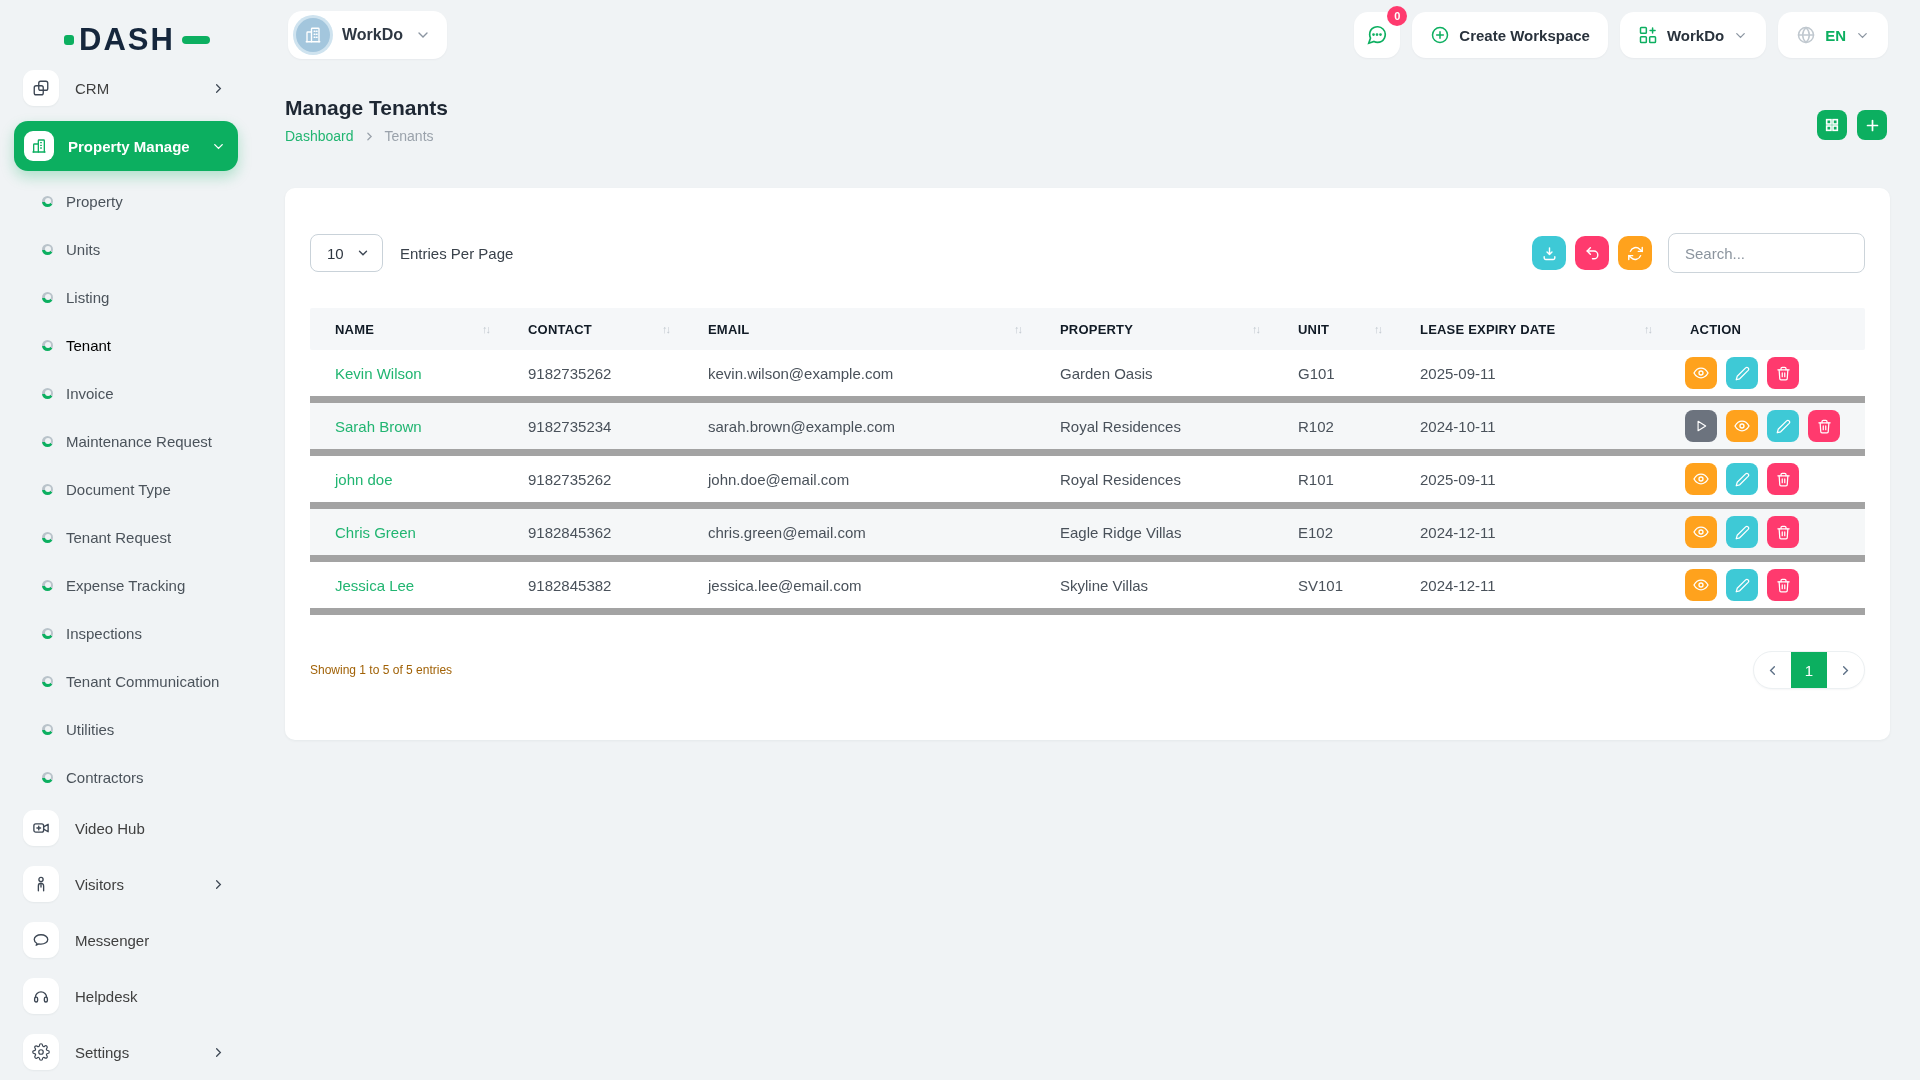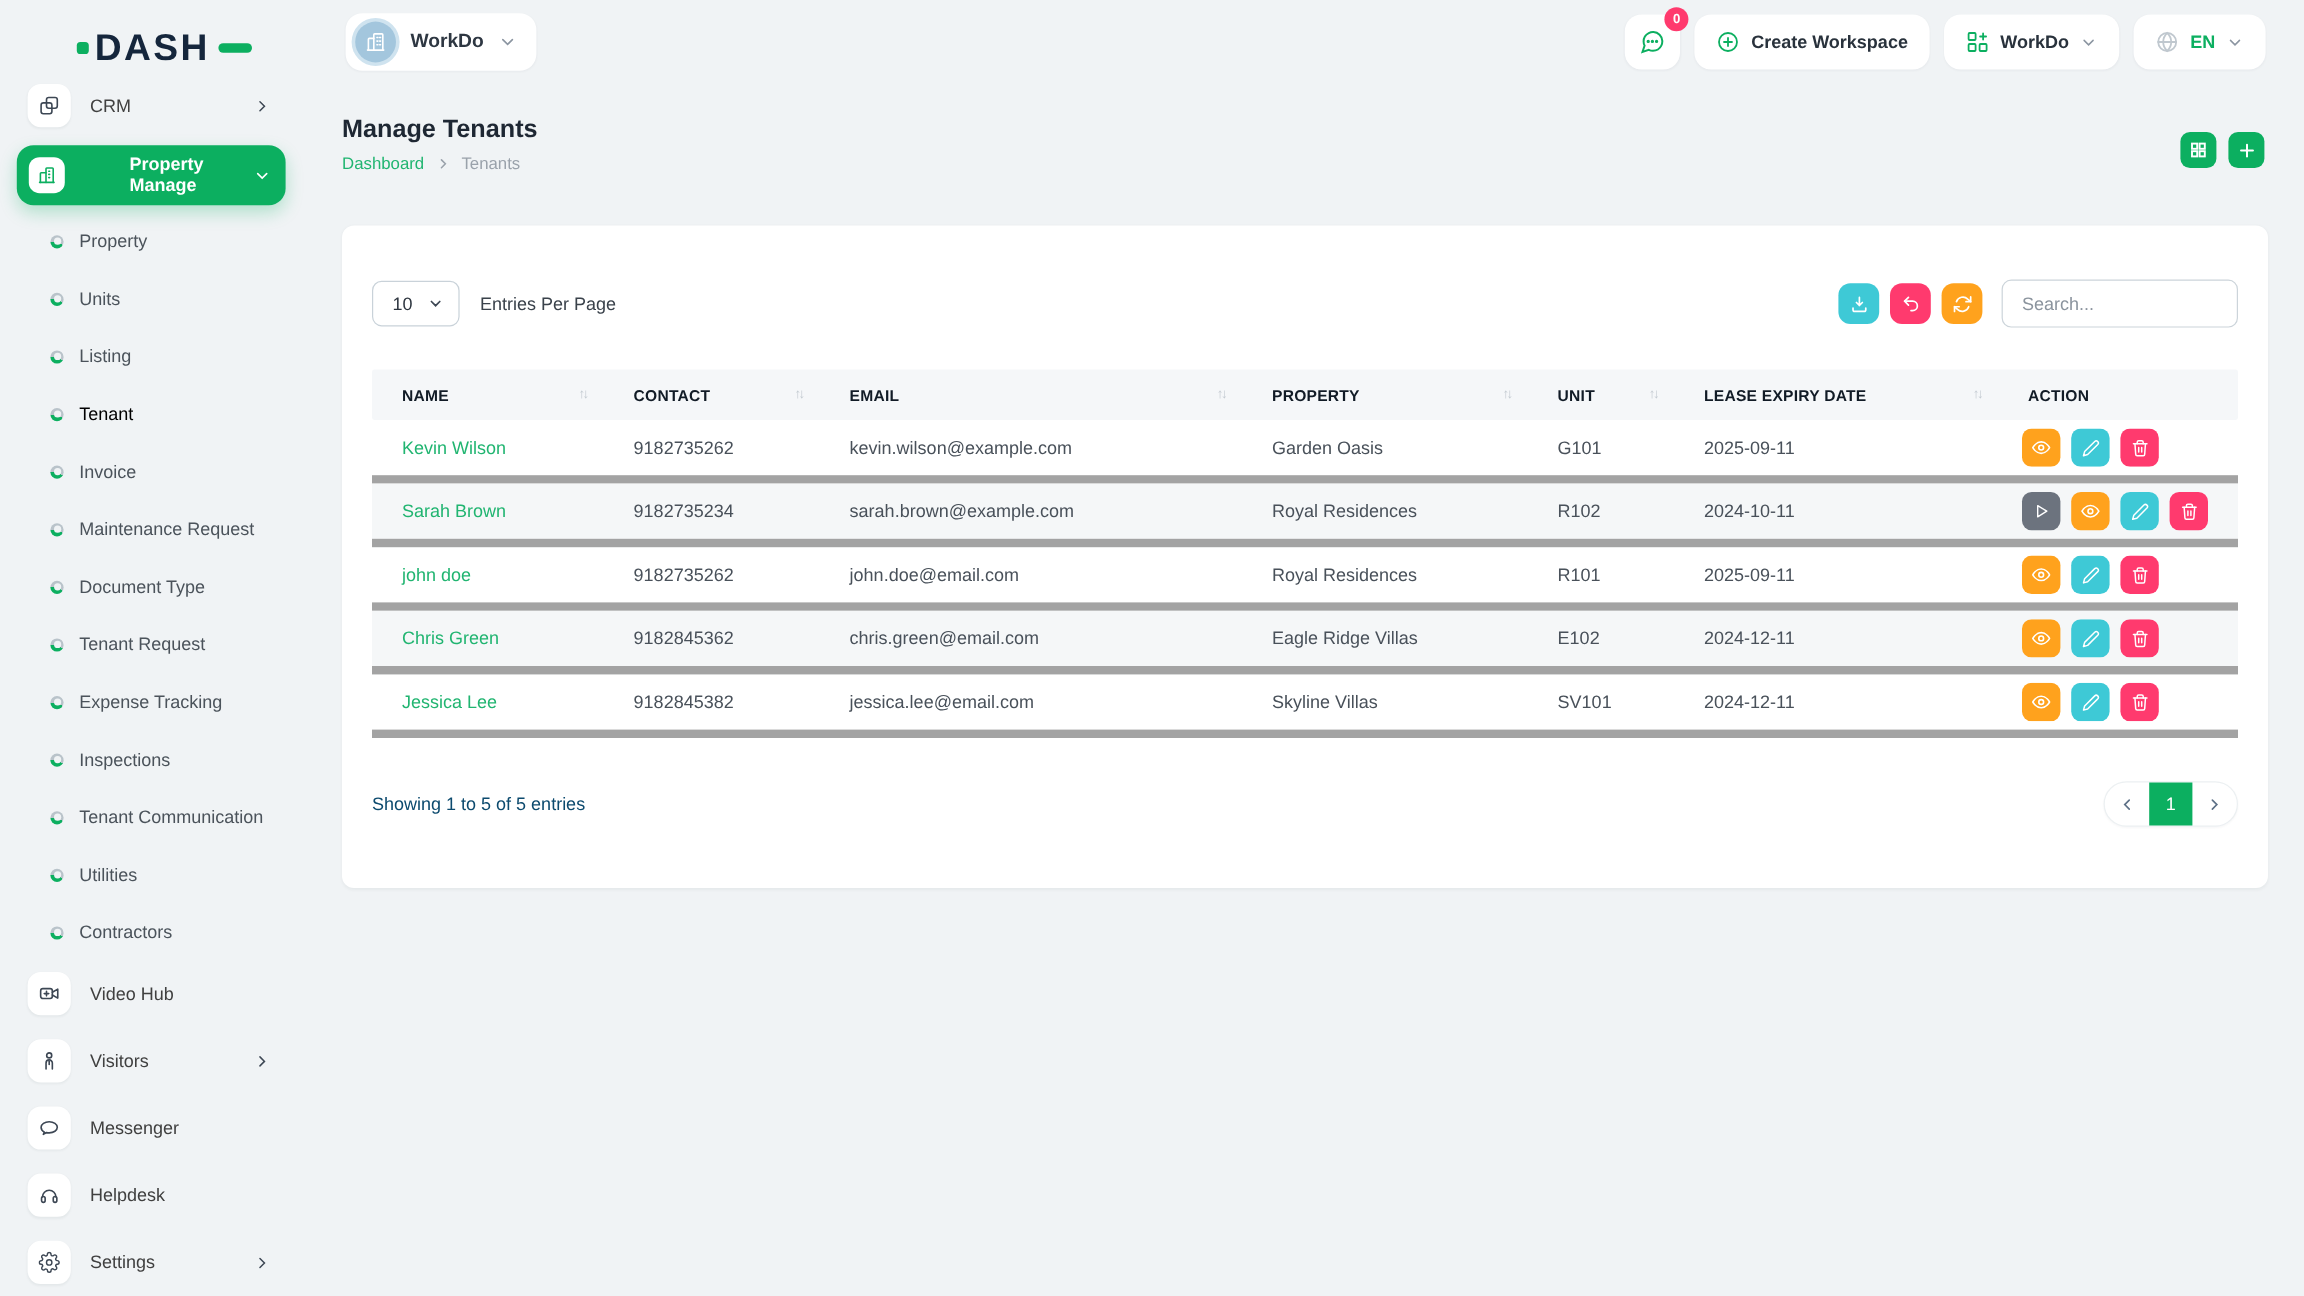--- a/index.html
+++ b/index.html
@@ -40,21 +40,21 @@
   .sidebar { position:absolute; left:0; top:0; width:252px; height:1080px; padding-top:65px; }
   .nav-item { display:flex; align-items:center; height:46px; padding-left:23px; cursor:pointer; }
   .icon-box { width:36px; height:36px; border-radius:11px; background:#fff; color:#3d4754;
     display:flex; align-items:center; justify-content:center; box-shadow:0 1px 2px rgba(20,30,40,.05); flex:none; }
   .nav-label { font-size:15px; font-weight:500; color:#404040; margin-left:16px; flex:1; }
   .nav-chev { margin-right:26px; color:#3d4754; }
   .nav-gap { margin-bottom:10px; }
 
   .active-pill { margin:9px 14px 6px 14px; height:50px; border-radius:14px; background:#0caf60;
     display:flex; align-items:center; padding:0 12px 0 10px; cursor:pointer;
-    box-shadow:0 6px 14px rgba(12,175,96,.28);gap:40px; }
+    box-shadow:0 6px 14px rgba(12,175,96,.28); }
   .active-pill .ibox { width:30px; height:30px; border-radius:9px; background:#fff; color:#0caf60;
     display:flex; align-items:center; justify-content:center; flex:none; }
   .active-pill .lbl { color:#fff; font-size:15px; font-weight:700; margin-left:14px; flex:1; }
   .active-pill .chv { color:#fff; }
 
   .sub-list { margin-top:2px; margin-bottom:4px; }
   .sub-item { display:flex; align-items:center; height:48px; padding-left:42px; cursor:pointer; }
   .donut { width:11px; height:11px; border-radius:50%; flex:none;
     background:conic-gradient(from 120deg,#0caf60 0 150deg,#b9c3ca 150deg 360deg); position:relative; }
   .donut::after { content:""; position:absolute; inset:2.5px; border-radius:50%; background:#f0f3f5; }
@@ -109,21 +109,21 @@
   .td.actions { display:flex; gap:9px; padding-left:20px; }
   .abtn { width:32px; height:32px; border-radius:8px; color:#fff; display:flex;
     align-items:center; justify-content:center; cursor:pointer; flex:none; }
   .abtn.warn { background:#ffa21d; }
   .abtn.info { background:#3ec9d6; }
   .abtn.danger { background:#ff3a6e; }
   .abtn.dark { background:#6c737e; }
 
   .tfoot { position:absolute; top:462px; left:25px; right:25px; height:40px;
     display:flex; align-items:center; justify-content:space-between; }
-  .summary { font-size:15px; color:#0c4a6e; }
+  .summary { font-size:12px; color:#a16207; }
   .pager { height:38px; background:#fff; border:1px solid #ecf0f2; border-radius:19px;
     display:flex; align-items:center; overflow:hidden; box-shadow:0 1px 2px rgba(20,30,40,.04); }
   .pg-arrow { width:37px; height:38px; display:flex; align-items:center; justify-content:center;
     color:#5e7187; cursor:pointer; }
   .pg-num { width:36px; height:38px; background:#0caf60; color:#fff; font-size:15px;
     display:flex; align-items:center; justify-content:center; cursor:pointer; }
 </style>
 </head>
 <body>
 

